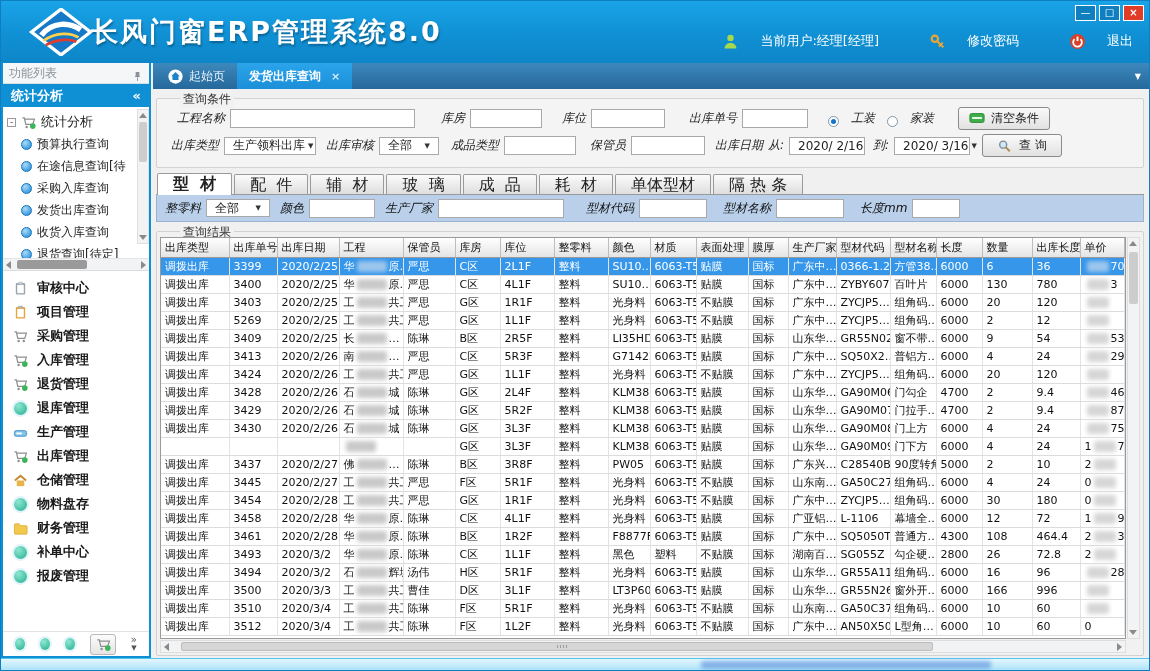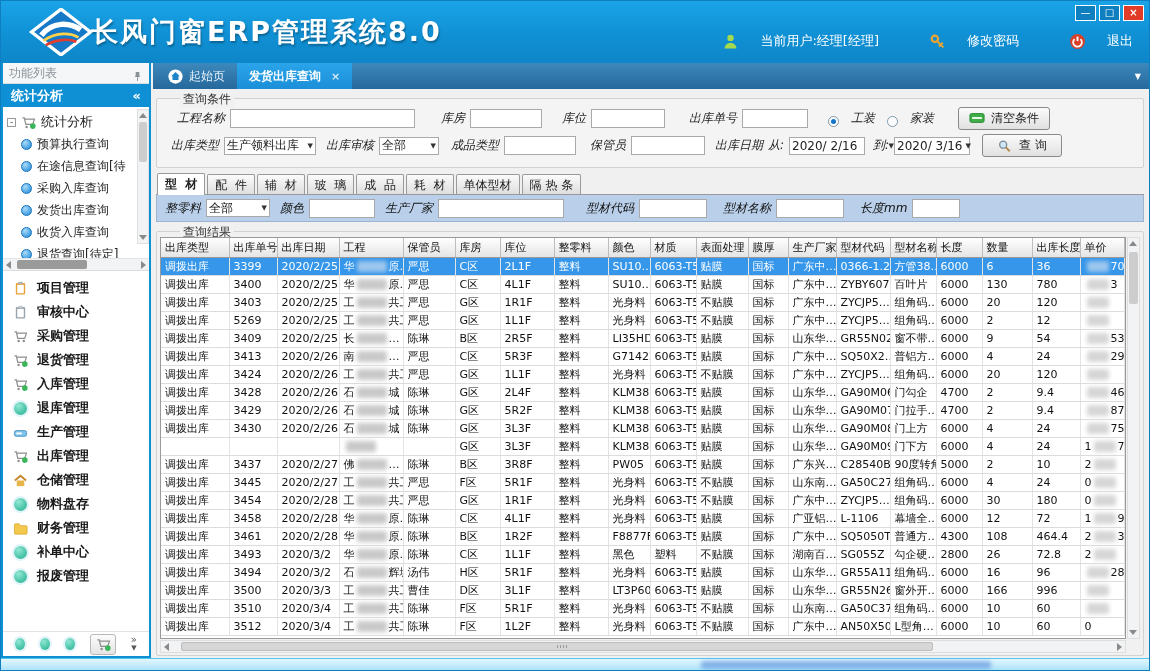--- a/index.html
+++ b/index.html
@@ -64,32 +64,32 @@
   .tab-caret{position:absolute;right:8px;top:9px;color:#fff;font-size:8px;}
   .content-inner{flex:1;padding:3px 5px 2px 3px;display:flex;flex-direction:column;overflow:hidden;}
   .group{position:relative;border:1px solid #d2d2d2;border-radius:2px;background:#f4f4f4;}
   .group-label{position:absolute;top:-8px;left:23px;background:#f1f1f1;padding:0 3px;font-size:12px;color:#333;}
   
   .query{height:70px;margin-top:6px;padding-top:6px;}
   .q-row{display:flex;align-items:center;height:27px;padding-left:20px;font-size:12px;color:#222;white-space:nowrap;}
   .q-label{margin-right:5px;font-style:italic;}
   .ipt{height:19px;border:1px solid #a9a9a9;background:#fff;font-size:12px;padding:0 3px;font-family:inherit;}
   .select,.datebox{height:18px;border:1px solid #a9a9a9;background:#fff;display:inline-flex;align-items:center;
-    justify-content:space-between;padding:0 2px;font-size:12px;}
+    justify-content:space-between;padding:0 8px;font-size:12px;}
   .dd{font-size:7px;color:#333;margin-left:3px;}
   .radio{display:inline-flex;align-items:flex-end;gap:12px;margin-right:12px;font-style:italic;}
   .rdot{width:11px;height:11px;border-radius:50%;border:1px solid #7d96a8;background:#fff;position:relative;display:inline-block;}
   .rdot.on::after{content:"";position:absolute;left:2px;top:2px;width:5px;height:5px;border-radius:50%;background:#1374c8;}
   .btn{display:inline-flex;align-items:center;gap:6px;height:23px;padding:0 10px;border:1px solid #8a8a8a;border-radius:3px;
     background:linear-gradient(#fafafa,#e1e1e1);font-size:12px;color:#222;font-family:inherit;}
   .btn .bicon{display:inline-flex;width:16px;height:13px;}
   
   .mat-tabs{display:flex;align-items:flex-end;margin-top:5px;border-bottom:1px solid #9a9a9a;padding-left:1px;height:22px;}
-  .mtab{padding:0 7px;height:20px;line-height:20px;border:1px solid #9a9a9a;border-bottom:none;
-    background:linear-gradient(#fbfbfb,#dedede);font-size:12px;margin-right:2px;border-radius:2px 2px 0 0;color:#222;white-space:pre;}
+  .mtab{padding:0 15px;height:20px;line-height:20px;border:1px solid #9a9a9a;border-bottom:none;
+    background:linear-gradient(#fbfbfb,#dedede);font-size:16px;margin-right:2px;border-radius:2px 2px 0 0;color:#222;white-space:pre;}
   .mtab.active{background:#fff;font-weight:bold;height:22px;margin-bottom:-1px;}
   
   .subfilter{height:27px;background:#bad0ea;border:1px solid #9ab4d2;border-top:none;display:flex;align-items:center;
     padding-left:8px;font-size:12px;color:#111;white-space:nowrap;}
   .subfilter .q-label{margin-left:10px;}
   
   .results{flex:1;margin-top:9px;position:relative;background:#f1f1f1;}
   .gridwrap{position:absolute;left:3px;top:5px;right:17px;bottom:16px;overflow:hidden;border:1px solid #9a9a9a;background:#fff;}
   table{border-collapse:collapse;table-layout:fixed;width:993px;font-size:11px;color:#111;}
   th{height:19px;background:linear-gradient(#ffffff,#e4e4e4);border-right:1px solid #bdbdbd;border-bottom:1px solid #9a9a9a;
@@ -209,68 +209,68 @@
     </div>
     <div class="tree-hscroll">
       <span class="tri-lf"></span>
         <span class="thumb"></span>
         <span class="tri-rt"></span>
     </div>
     <nav class="menu" id="side-menu">
         <div class="menu-item">
      <span class="mi-icon">
             <svg viewBox="0 0 16 16" width="15" height="15">
+              <rect x="3" y="2" width="10" height="12.5" rx="1.2" fill="#9aa4ad"></rect>
+              <rect x="4.5" y="4.2" width="7" height="8.8" fill="#fff"></rect>
+              <rect x="5.5" y="0.8" width="5" height="2.6" rx="0.8" fill="#c2c9cf"></rect>
+            </svg>
+          </span>
+     <span>审核中心</span>
+   </div>
+        <div class="menu-item">
+     <span class="mi-icon">
+            <svg viewBox="0 0 16 16" width="15" height="15">
               <rect x="3" y="2" width="10" height="12.5" rx="1.2" fill="#e8a33d"></rect>
               <rect x="4.5" y="4.2" width="7" height="8.8" fill="#fff"></rect>
               <rect x="5.5" y="0.8" width="5" height="2.6" rx="0.8" fill="#b0b6bc"></rect>
             </svg>
           </span>
      <span>项目管理</span>
-   </div>
-        <div class="menu-item">
-     <span class="mi-icon">
-            <svg viewBox="0 0 16 16" width="15" height="15">
-              <rect x="3" y="2" width="10" height="12.5" rx="1.2" fill="#9aa4ad"></rect>
-              <rect x="4.5" y="4.2" width="7" height="8.8" fill="#fff"></rect>
-              <rect x="5.5" y="0.8" width="5" height="2.6" rx="0.8" fill="#c2c9cf"></rect>
-            </svg>
-          </span>
-     <span>审核中心</span>
    </div>
         <div class="menu-item">
      <span class="mi-icon">
             <svg viewBox="0 0 16 16" width="15" height="15">
               <path d="M1.5 3h2l1.6 7h7.4l1.8-5.5H4.3" fill="none" stroke="#8f8f8f" stroke-width="1.3"></path>
               <circle cx="6" cy="12.8" r="1.3" fill="#8f8f8f"></circle>
               <circle cx="11.5" cy="12.8" r="1.3" fill="#8f8f8f"></circle>
             </svg>
           </span>
      <span>采购管理</span>
    </div>
         <div class="menu-item">
      <span class="mi-icon">
             <svg viewBox="0 0 16 16" width="15" height="15">
               <path d="M1.5 3h2l1.6 7h7.4l1.8-5.5H4.3" fill="none" stroke="#8f8f8f" stroke-width="1.3"></path>
               <circle cx="6" cy="12.8" r="1.3" fill="#8f8f8f"></circle>
               <circle cx="11.5" cy="12.8" r="1.3" fill="#8f8f8f"></circle>
               <circle cx="12.6" cy="11.8" r="3" fill="#3cb65a"></circle>
             </svg>
           </span>
-     <span>退货管理</span>
+     <span>入库管理</span>
    </div>
         <div class="menu-item">
      <span class="mi-icon">
             <svg viewBox="0 0 16 16" width="15" height="15">
               <path d="M1.5 3h2l1.6 7h7.4l1.8-5.5H4.3" fill="none" stroke="#8f8f8f" stroke-width="1.3"></path>
               <circle cx="6" cy="12.8" r="1.3" fill="#8f8f8f"></circle>
               <circle cx="11.5" cy="12.8" r="1.3" fill="#8f8f8f"></circle>
               <circle cx="12.6" cy="11.8" r="3" fill="#3cb65a"></circle>
             </svg>
           </span>
-     <span>入库管理</span>
+     <span>退货管理</span>
    </div>
         <div class="menu-item">
      <span class="mi-icon">
             <span class="tealball"></span>
           </span>
      <span>退库管理</span>
    </div>
         <div class="menu-item">
      <span class="mi-icon">
             <svg viewBox="0 0 16 16" width="15" height="15">

